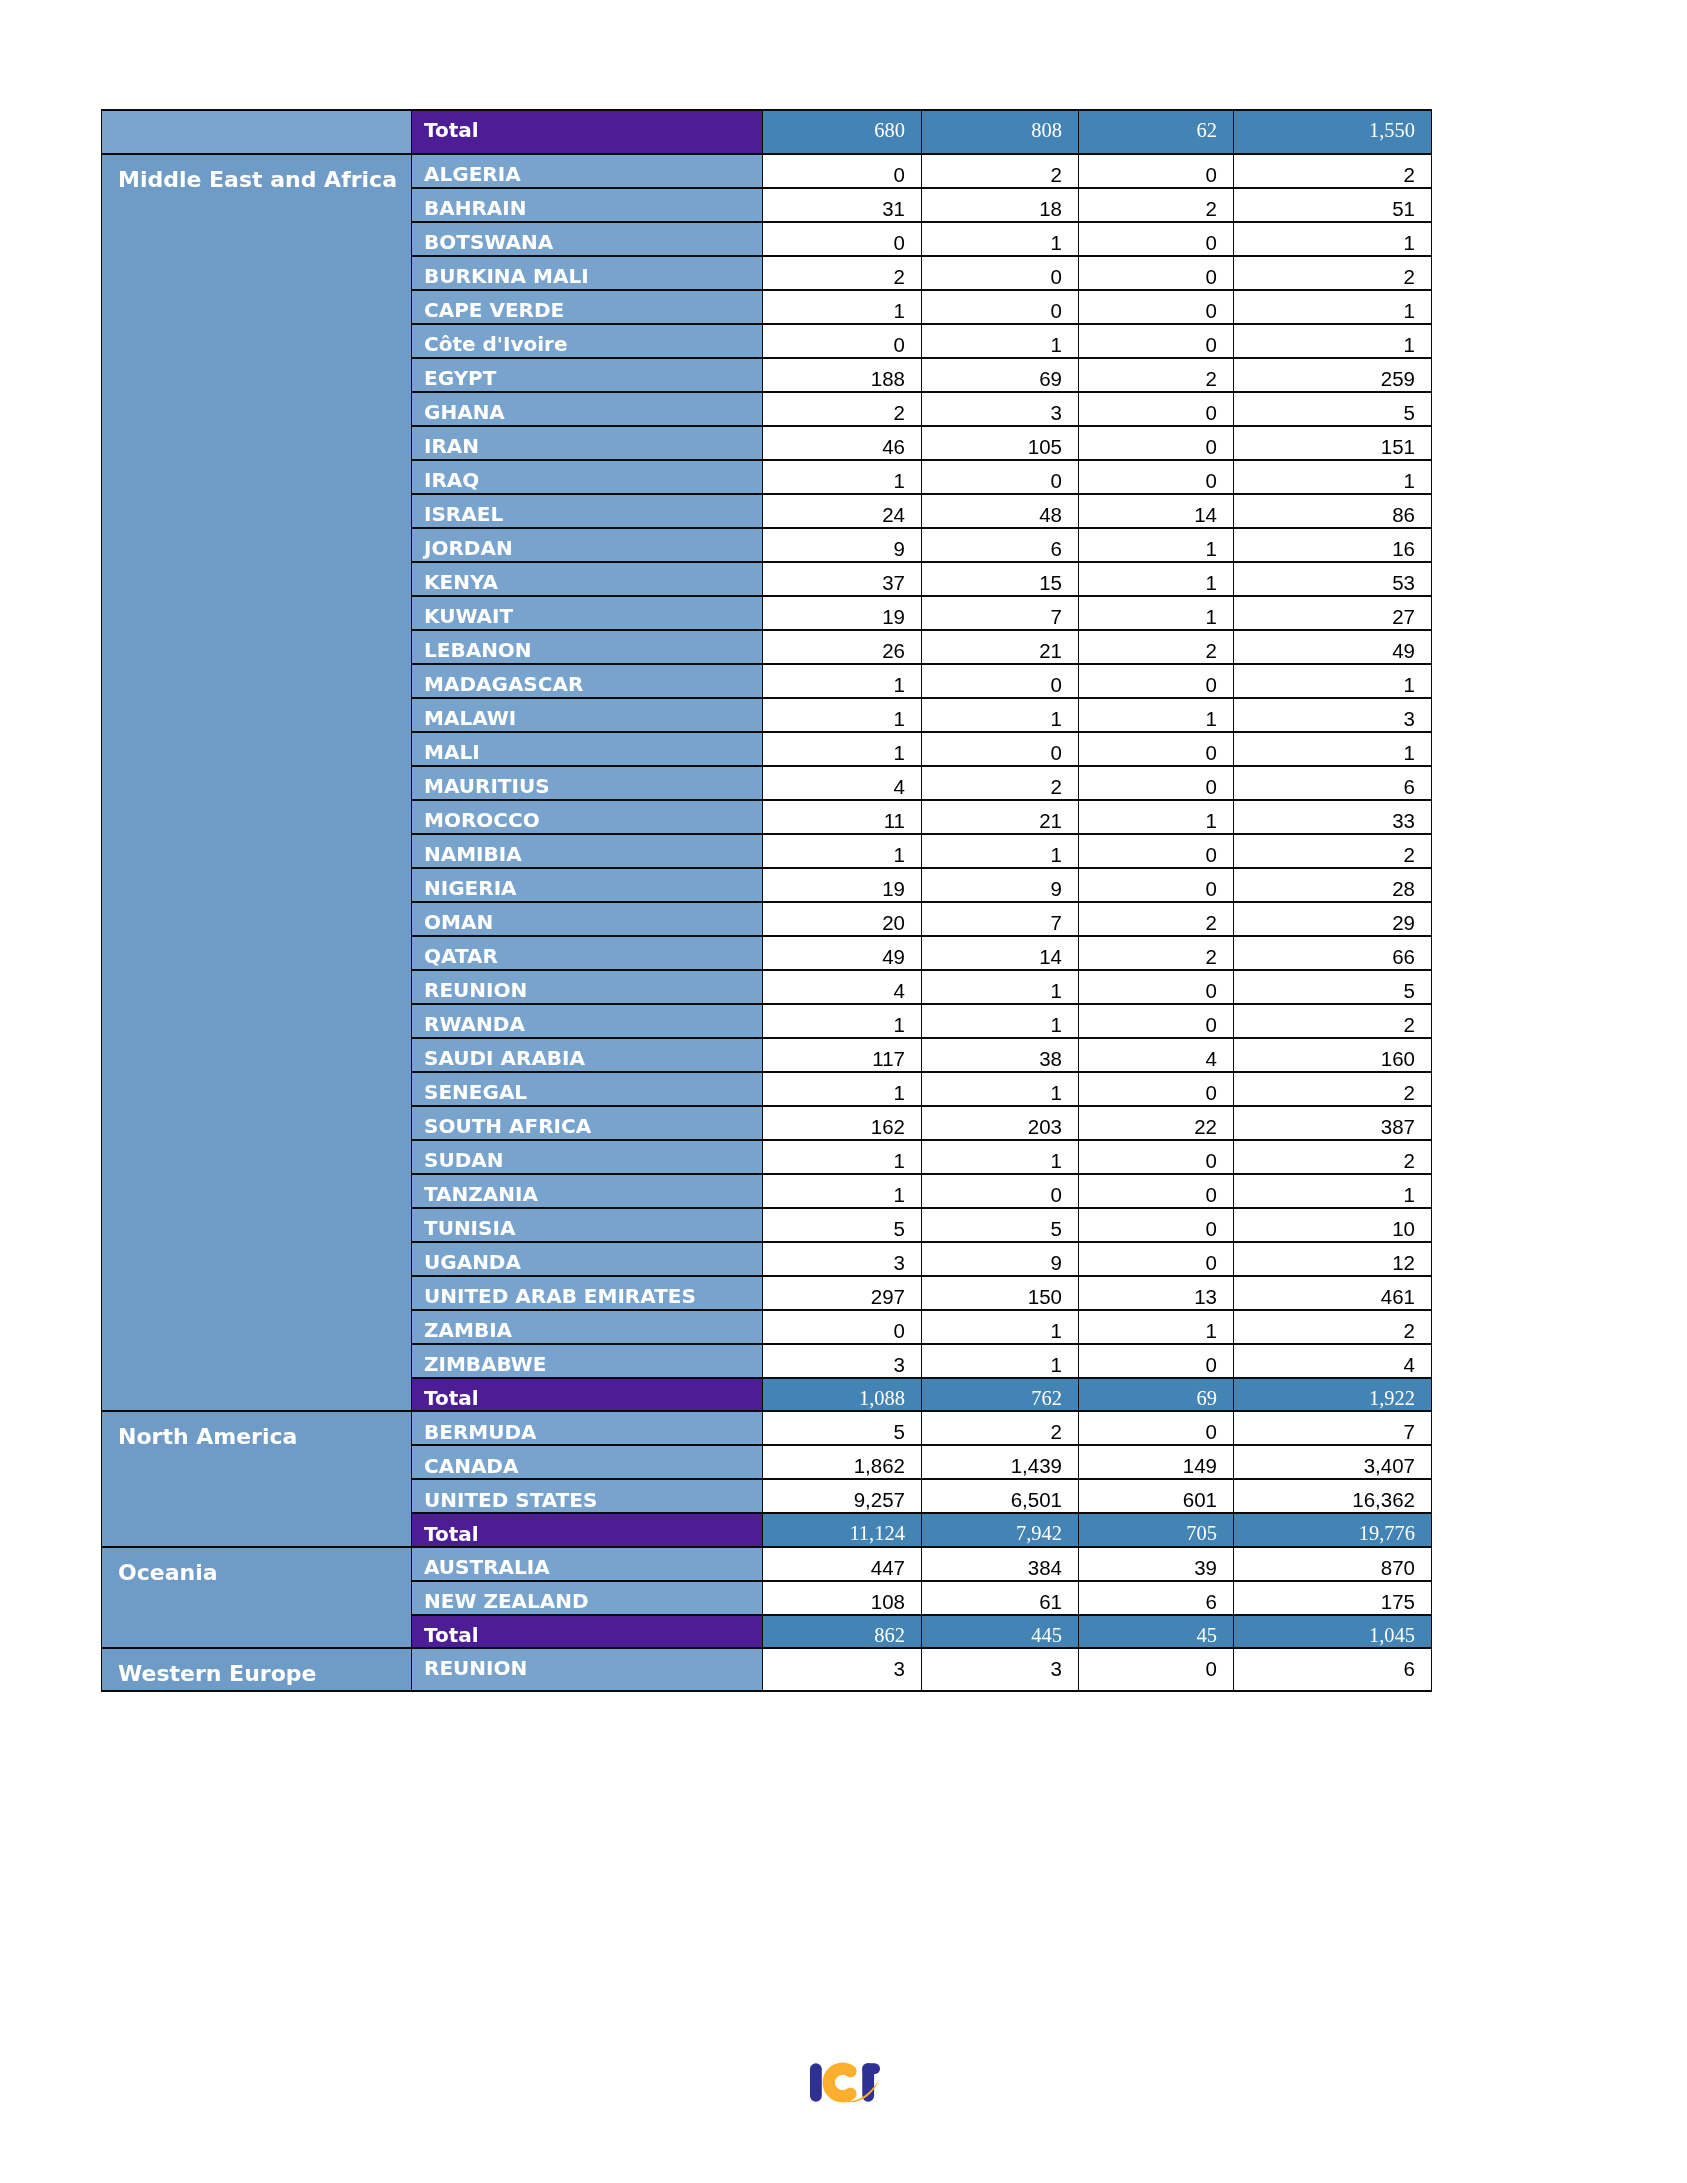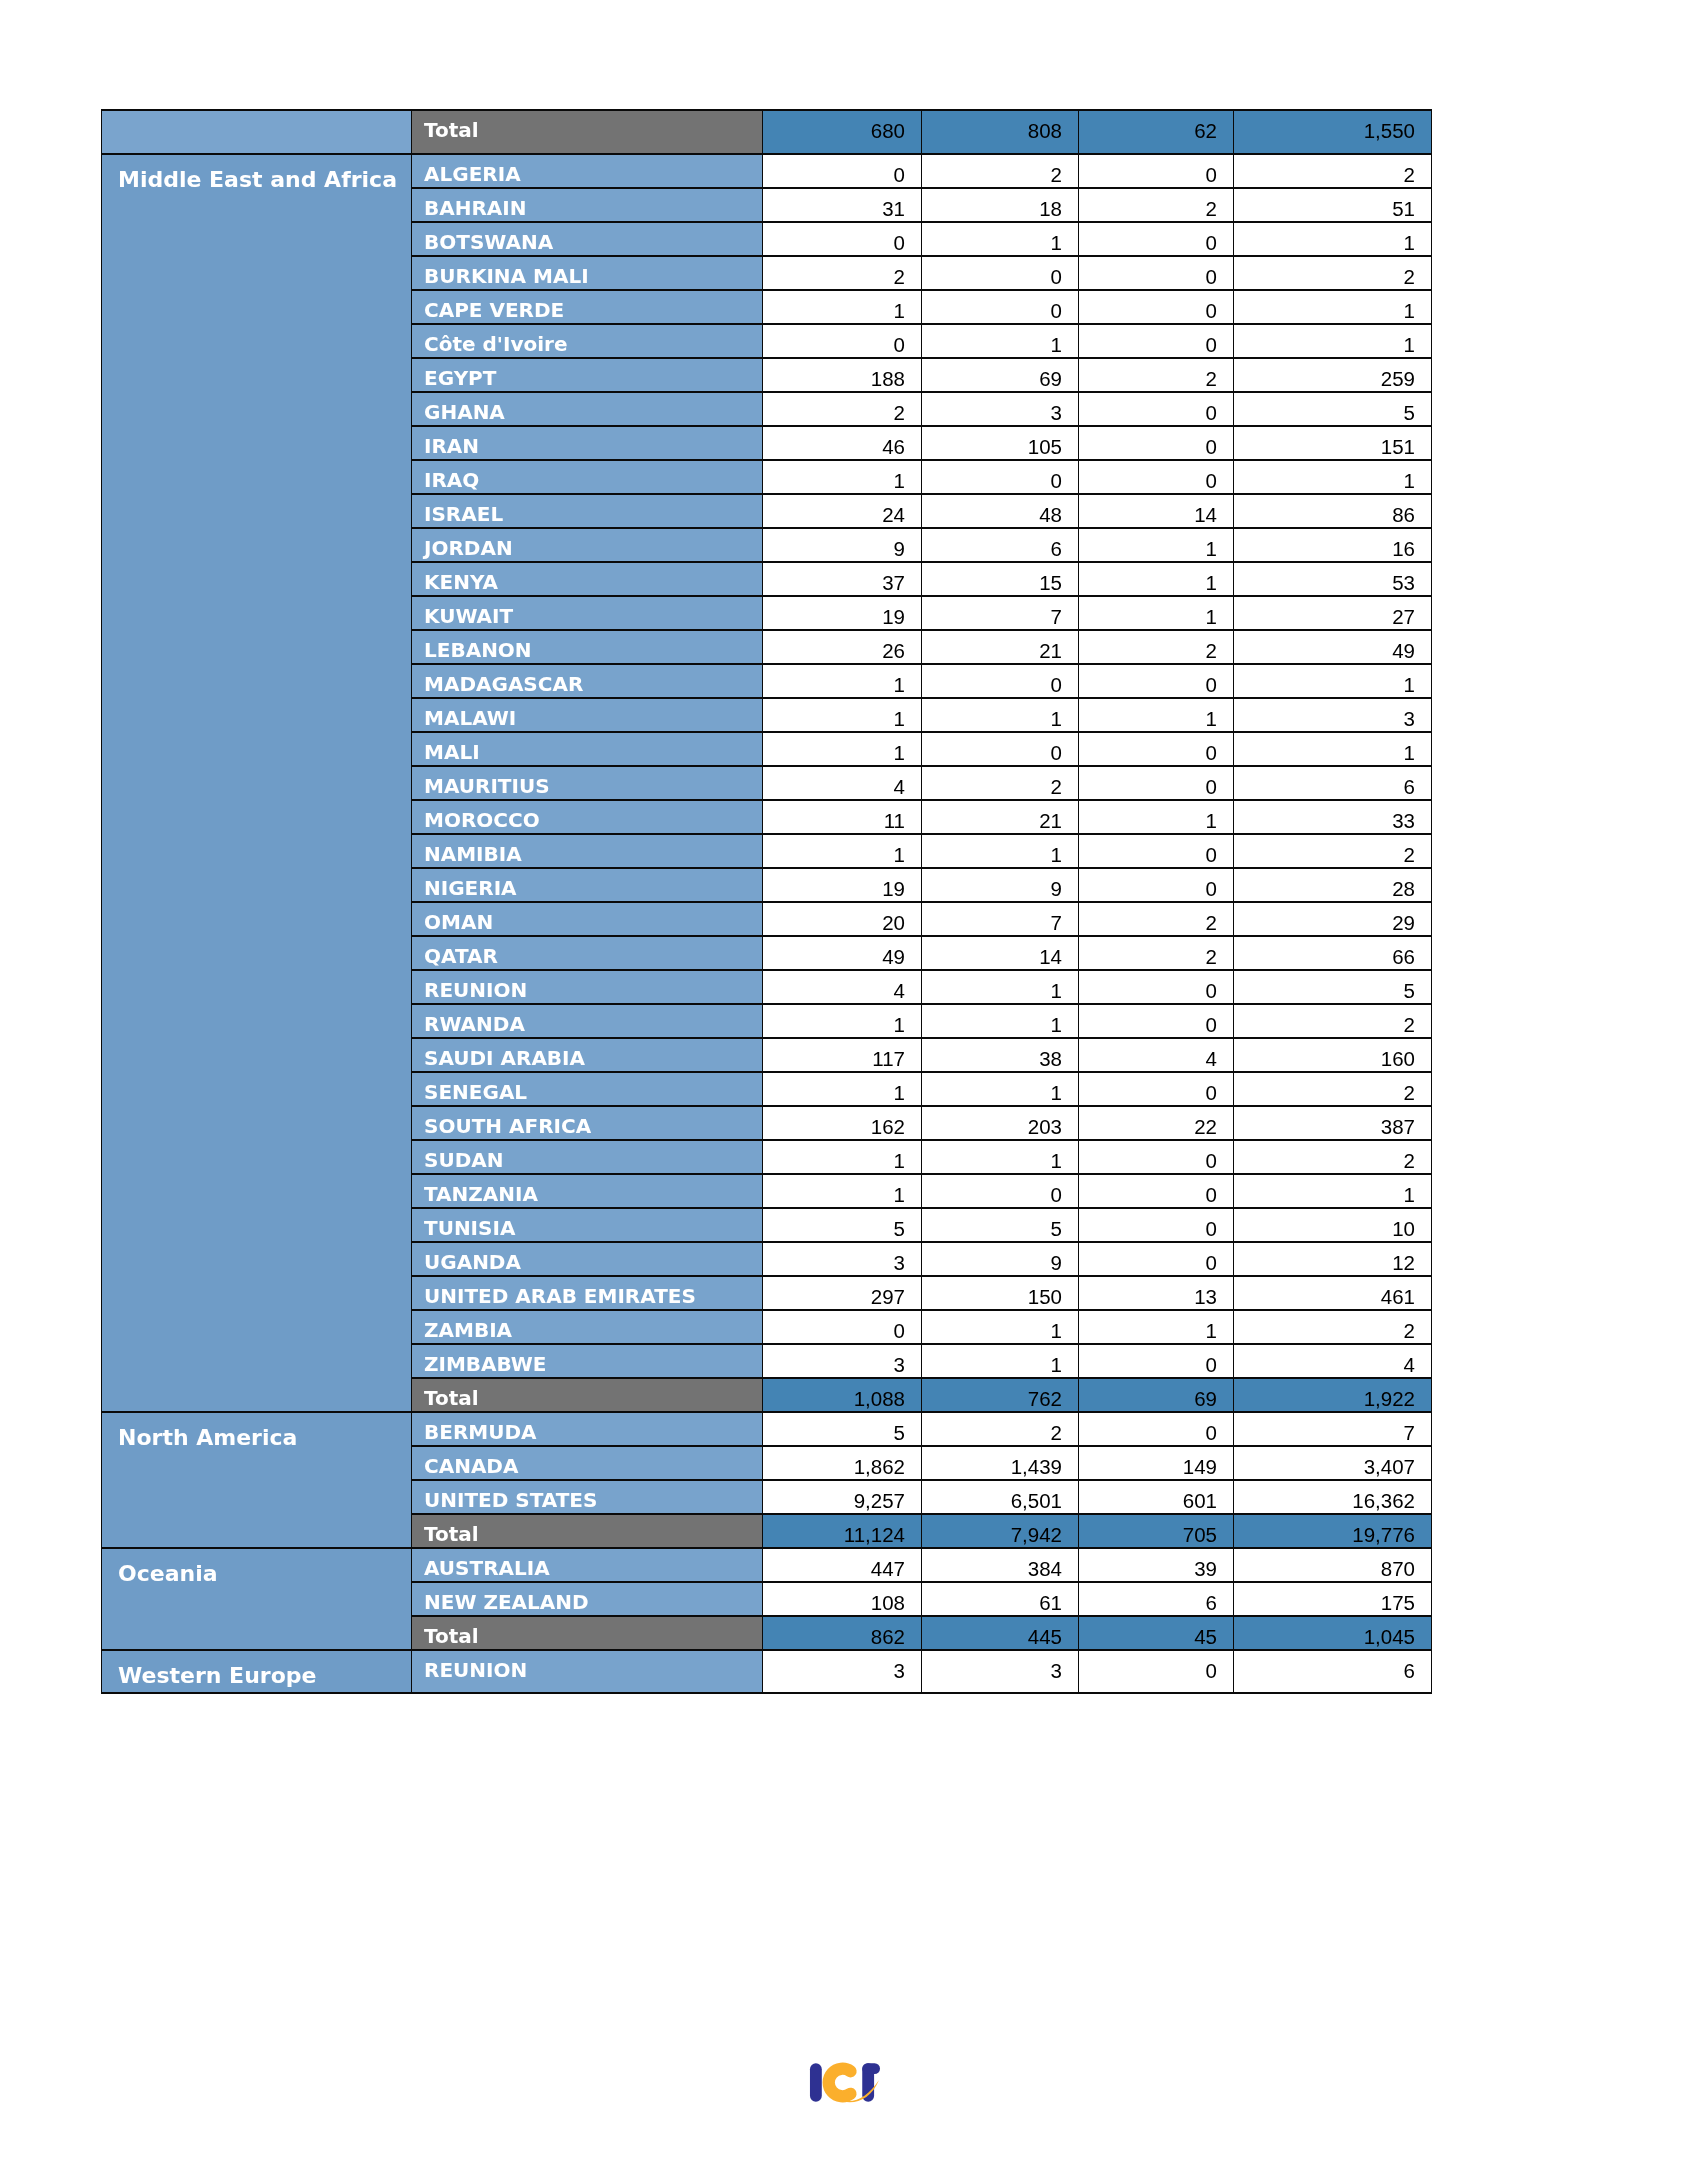--- a/index.html
+++ b/index.html
@@ -49,27 +49,27 @@
     font-weight:bold; font-size:20px;
     padding:7.3px 5.3px 0 12px;
     margin-top:16px;
   }
   td.num{
     background:#ffffff; color:#000000;
     font-size:20.5px; text-align:right;
     padding:8px 16px 0 4px;
   }
   tr.total-row td.lbl{
-    background:#737373; color:#ffffff;
+    background:#4c1d95; color:#ffffff;
     font-family:"DejaVu Sans", sans-serif;
     font-weight:bold; font-size:20px;
     padding:7.3px 5.3px 0 12px;
   }
   tr.total-row td.num{
-    background:#4484B4; color:#000000;
+    background:#4484B4; color:#ffffff;font-family:Liberation Serif, serif;
   }
   .logo-wrap{
     position:absolute; left:50%; top:2056px; transform:translateX(-50%);
   }
   .sr-only{
     position:absolute; width:0.7px; height:0.7px; overflow:hidden;
     clip:rect(0 0 0 0); white-space:nowrap;
   }
 </style>
 </head>

